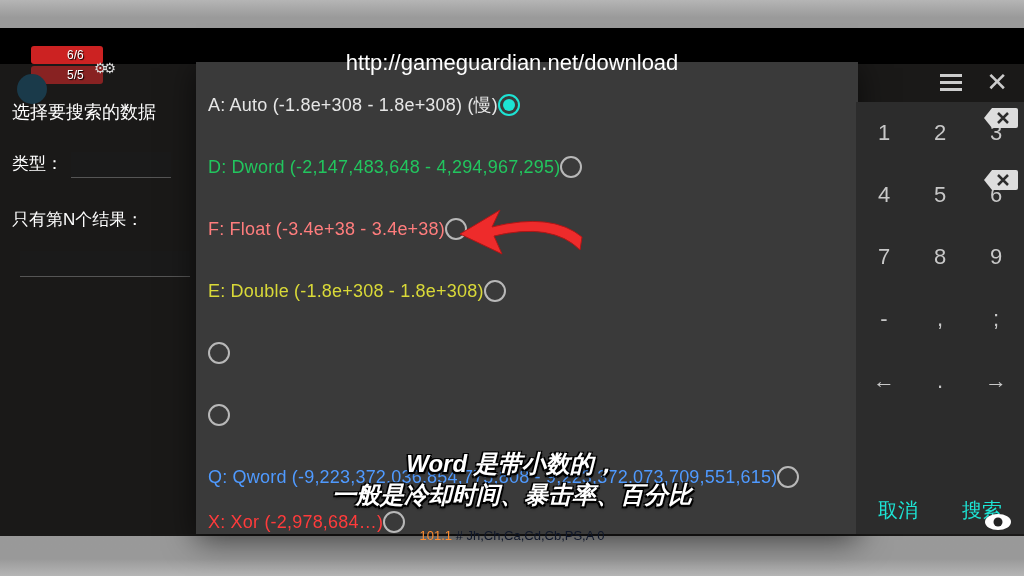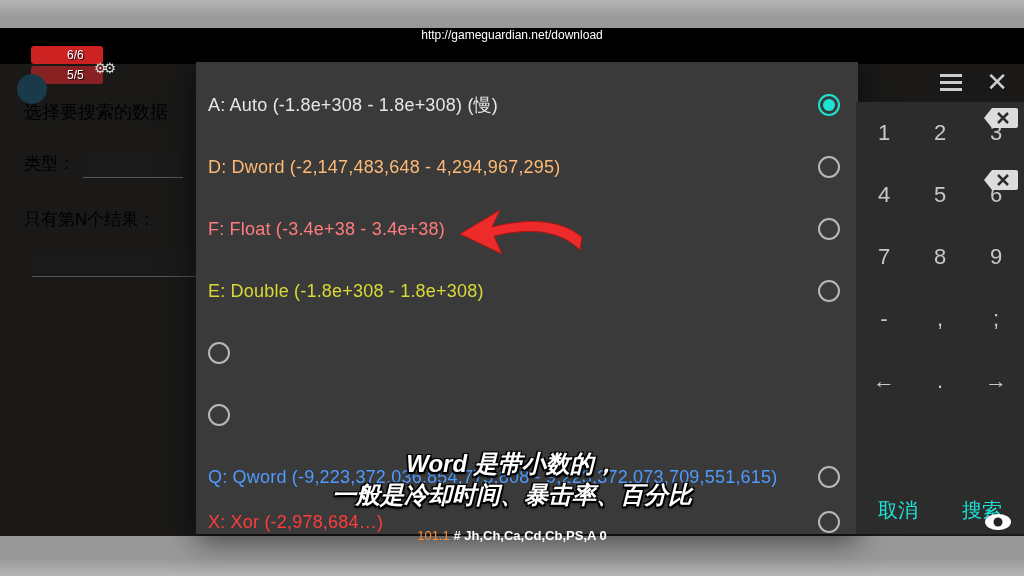--- a/index.html
+++ b/index.html
@@ -32,55 +32,55 @@
 }
 .hp-label { color: #fff; font-size: 12px; text-shadow: 1px 1px 1px #000; margin-left: 28px; }
 .hp-1 { background: #c22; height: 18px; border-radius: 3px; }
 .hp-2 { background: #822; height: 18px; border-radius: 3px; margin-top: 2px; }
 .settings-icon {
   position: absolute; left: 94px; top: 60px;
   color: #ddd; font-size: 14px; letter-spacing: -3px;
 }
 .left-panel {
   position: absolute; left: 12px; top: 100px; width: 186px;
-  color: #000000; font-size: 17px; margin-left: 12px;
+  color: #ffffff; font-size: 17px;
 }
 .left-title { font-size: 18px; margin-bottom: 28px; }
 .left-row { margin-bottom: 20px; display: flex; align-items: flex-start; }
 .left-input {
   background: #1a1a1a; border-bottom: 1px solid #555;
   width: 100px; height: 26px; margin-left: 8px;
 }
 .main-dialog {
   position: absolute; left: 196px; top: 62px; width: 662px; height: 472px;
   background: #3a3a3a;
   box-shadow: 0 6px 30px rgba(0,0,0,0.6);
 }
 .url-label {
-  position: absolute; left: 50%; top: 28px; transform: translateX(-50%);
-  color: #fff; font-size: 12px; z-index: 20;
+  position: absolute; left: 50%; top: 50px; transform: translateX(-50%);
+  color: #fff; font-size: 22px; z-index: 20;
 }
 .type-list { padding: 12px 18px 0 12px; }
 .type-item {
-  display: flex; align-items: center; justify-content: space-between;
+  display: flex; align-items: center; 
   height: 62px; font-size: 18px;
 }
 .type-label { letter-spacing: 0.2px; }
 .radio {
   width: 22px; height: 22px; border-radius: 50%;
   border: 2.5px solid #b8b8b8;
   position: relative; flex-shrink: 0;
 }
 .radio.selected { border-color: #1de3d4; }
 .radio.selected::after {
   content: ''; position: absolute; inset: 3px;
   border-radius: 50%; background: #1de3d4;
 }
 .c-white { color: #e6e6e6; }
-.c-cyan { color: #fdba74; }
+.c-cyan { color: #22c55e; }
 .c-pink { color: #ff7d7d; }
 .c-yellow { color: #d9d938; }
 .c-green { color: #4dd25f; }
 .c-purple { color: #d273ff; }
 .c-lblue { color: #4f9aff; }
 .c-red { color: #ff3b3b; }
 .bottom-last { height: 28px; overflow: hidden; }
 .arrow {
   position: absolute; left: 452px; top: 192px; z-index: 30;
   pointer-events: none;
@@ -118,21 +118,21 @@
   top: 448px; text-align: center; z-index: 40;
   color: #fff; font-size: 24px; font-weight: 700; font-style: italic;
   text-shadow: -1.5px -1.5px 0 #000, 1.5px -1.5px 0 #000, -1.5px 1.5px 0 #000, 1.5px 1.5px 0 #000, 0 2px 3px #000;
   line-height: 1.3; white-space: nowrap;
 }
 .status-line {
   position: absolute; left: 50%; transform: translateX(-50%);
   top: 528px; font-size: 13px; z-index: 5;
 }
 .st-orange { color: #ff8c2e; }
-.st-cyan { color: #ffffff; font-weight: bold; }
+.st-cyan { color: #0f172a; }
 .eye-icon {
   position: absolute; right: 12px; bottom: 44px;
   width: 28px; height: 20px; z-index: 50;
 }
 </style>
 </head>
 <body>
 
 <div class="bg-texture"></div>
 <div class="game-bg"></div>

